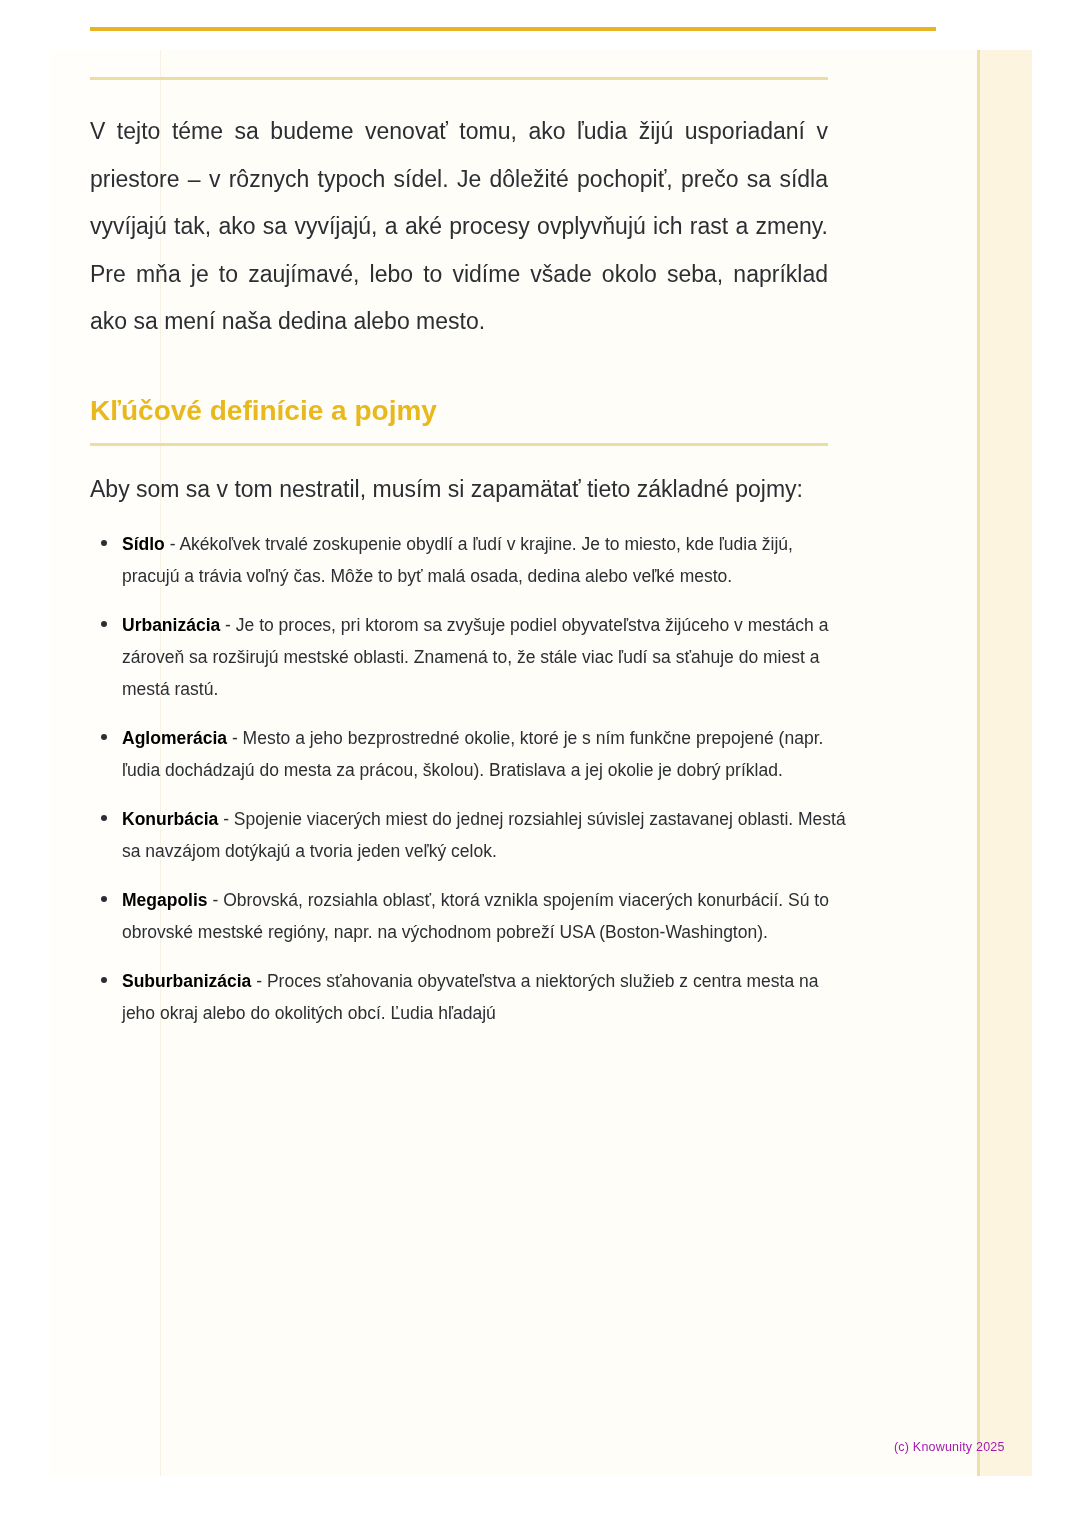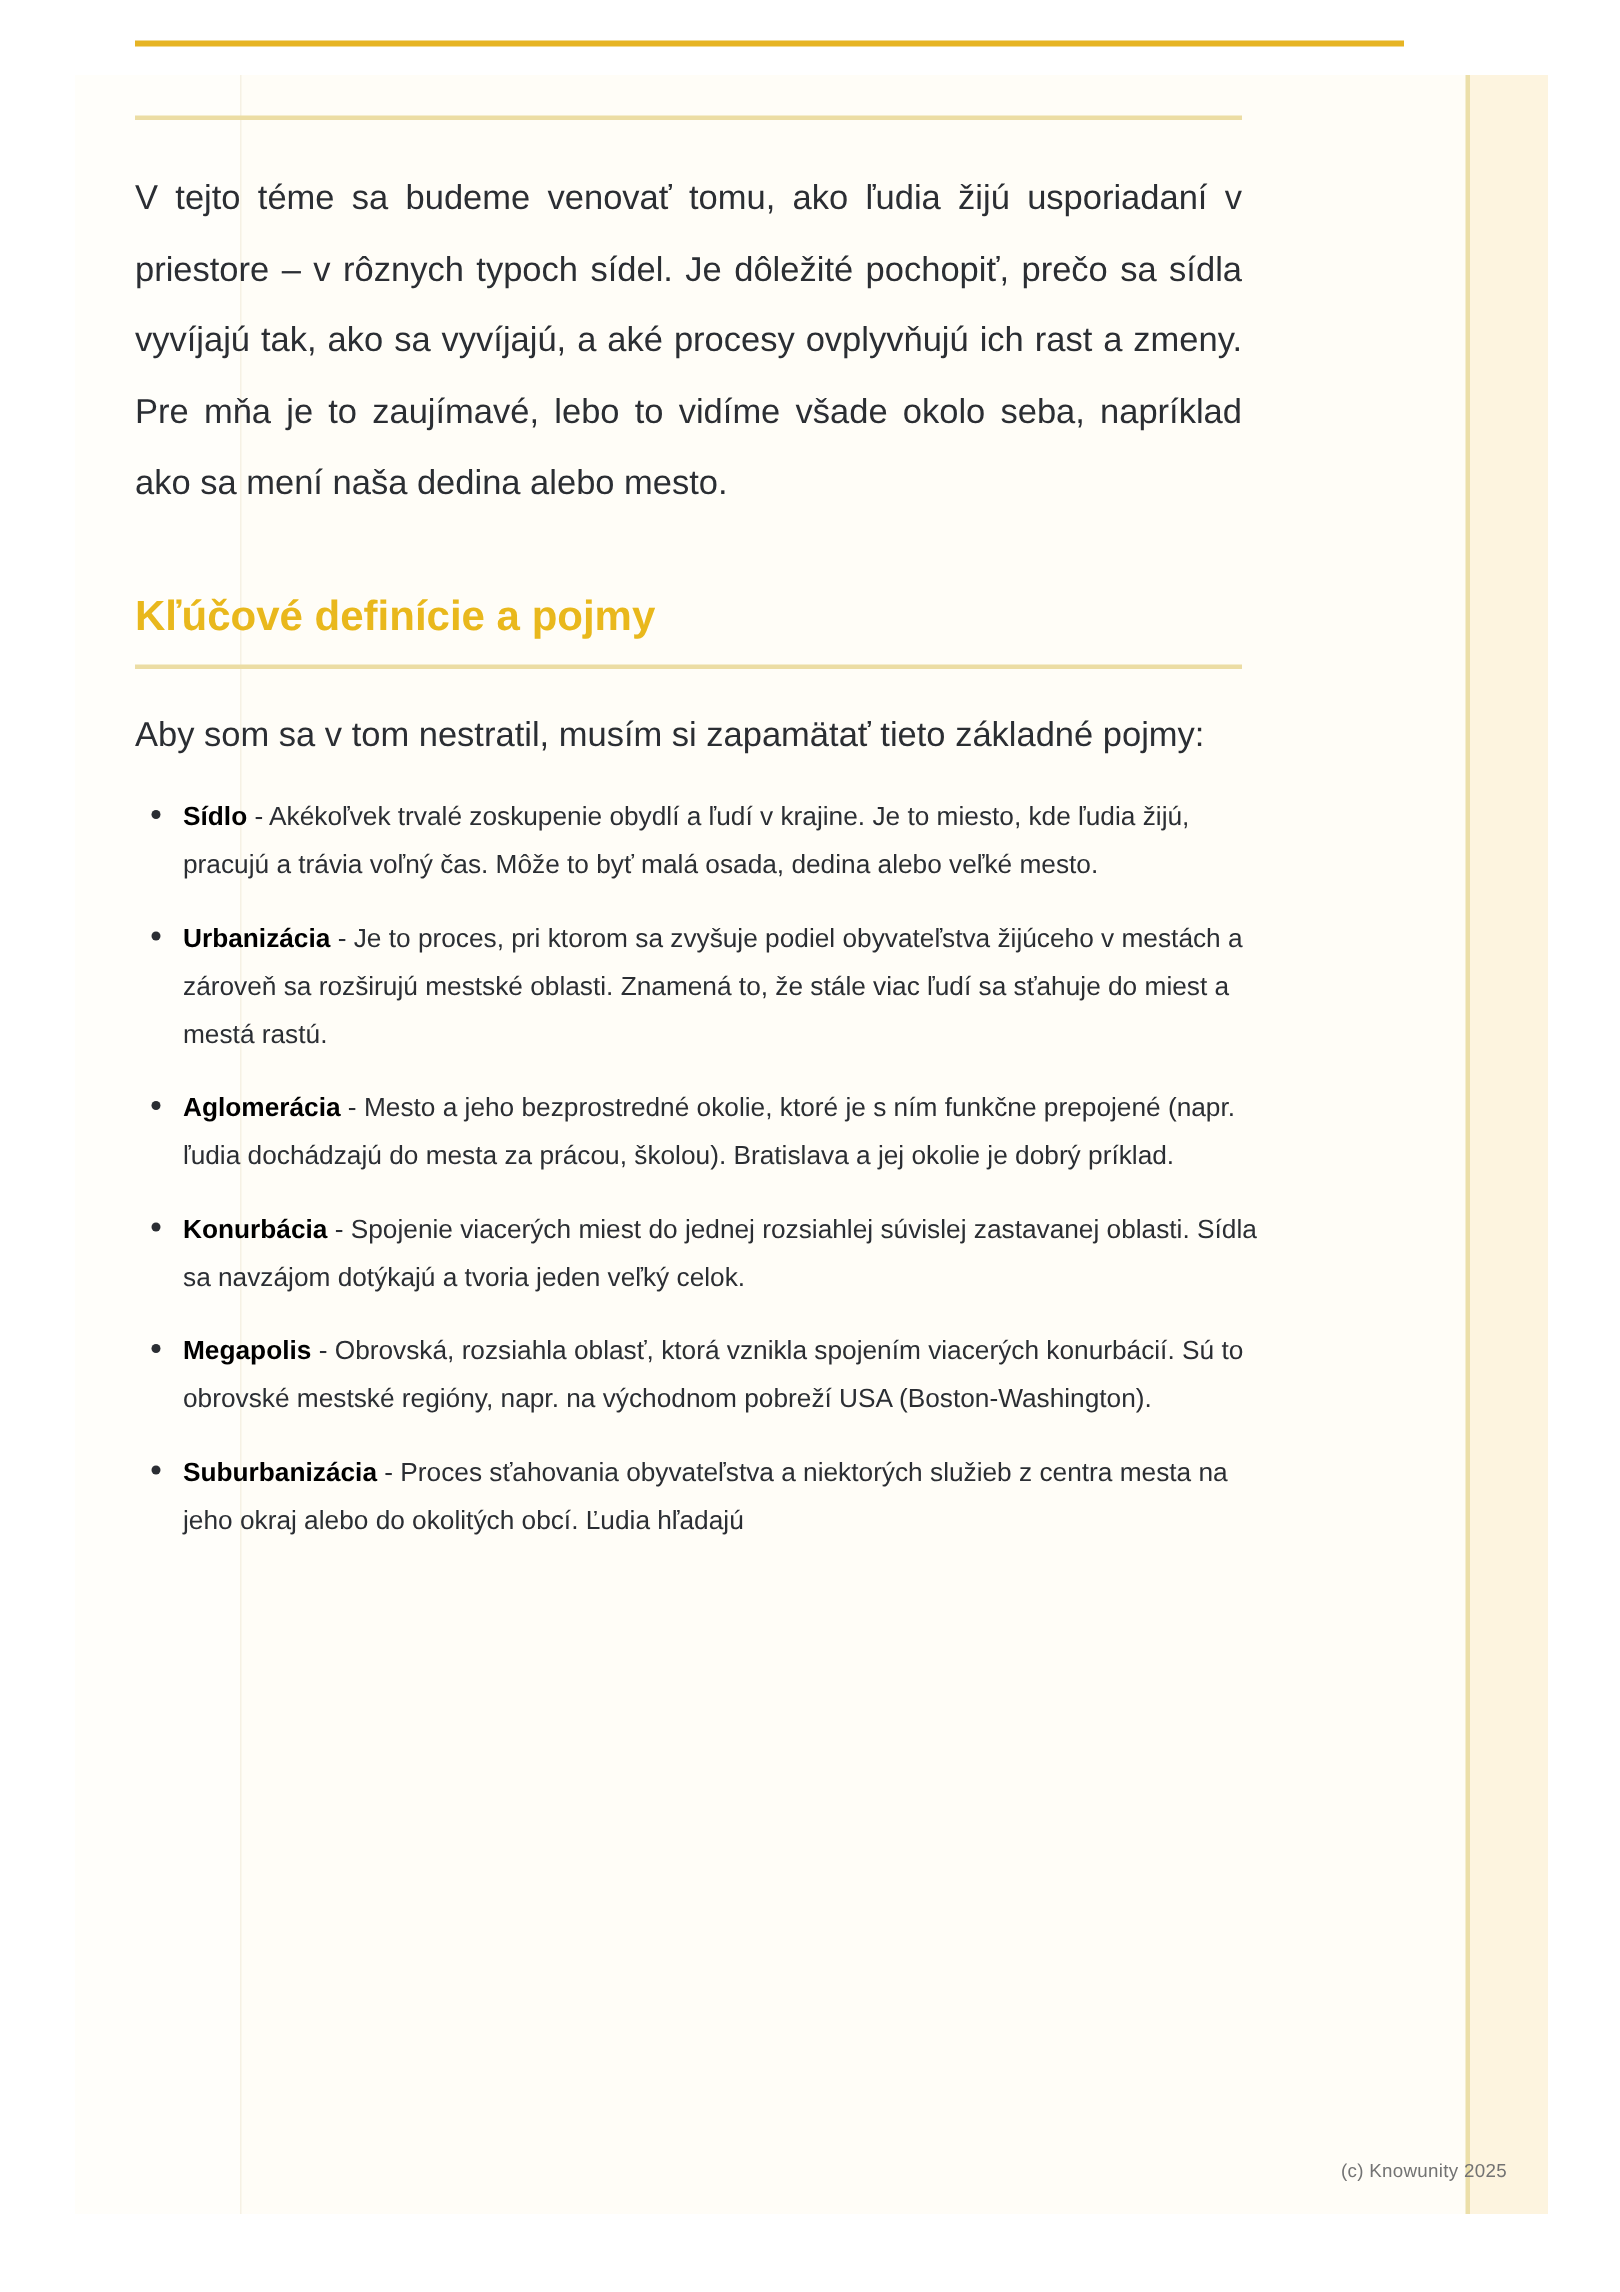--- a/index.html
+++ b/index.html
@@ -158,21 +158,21 @@
     max-height: 700px;
     overflow: hidden;
   }
 
   
   .watermark {
     position: absolute;
     left: 894px;
     top: 1440px;
     font-size: 12.5px;
-    color: #737373;
+    color: #a21caf;
     letter-spacing: 0.2px;
     white-space: nowrap;
   }
 </style>
 </head>
 <body>
 
 <div id="page-root">
 
   <div class="sheet">
@@ -207,21 +207,21 @@
         <li class="term-item">
           <span class="dot"></span>
           <span class="term">Urbanizácia</span><span class="sep"> - </span><span class="def">Je to proces, pri ktorom sa zvyšuje podiel obyvateľstva žijúceho v mestách a zároveň sa rozširujú mestské oblasti. Znamená to, že stále viac ľudí sa sťahuje do miest a mestá rastú.</span>
         </li>
         <li class="term-item">
           <span class="dot"></span>
           <span class="term">Aglomerácia</span><span class="sep"> - </span><span class="def">Mesto a jeho bezprostredné okolie, ktoré je s ním funkčne prepojené (napr. ľudia dochádzajú do mesta za prácou, školou). Bratislava a jej okolie je dobrý príklad.</span>
         </li>
         <li class="term-item">
           <span class="dot"></span>
-          <span class="term">Konurbácia</span><span class="sep"> - </span><span class="def">Spojenie viacerých miest do jednej rozsiahlej súvislej zastavanej oblasti. Sídla sa navzájom dotýkajú a tvoria jeden veľký celok.</span>
+          <span class="term">Konurbácia</span><span class="sep"> - </span><span class="def">Spojenie viacerých miest do jednej rozsiahlej súvislej zastavanej oblasti. Mestá sa navzájom dotýkajú a tvoria jeden veľký celok.</span>
         </li>
         <li class="term-item">
           <span class="dot"></span>
           <span class="term">Megapolis</span><span class="sep"> - </span><span class="def">Obrovská, rozsiahla oblasť, ktorá vznikla spojením viacerých konurbácií. Sú to obrovské mestské regióny, napr. na východnom pobreží USA (Boston-Washington).</span>
         </li>
         <li class="term-item">
           <span class="dot"></span>
           <span class="term">Suburbanizácia</span><span class="sep"> - </span><span class="def">Proces sťahovania obyvateľstva a niektorých služieb z centra mesta na jeho okraj alebo do okolitých obcí. Ľudia hľadajú</span>
         </li>
       </ul>

